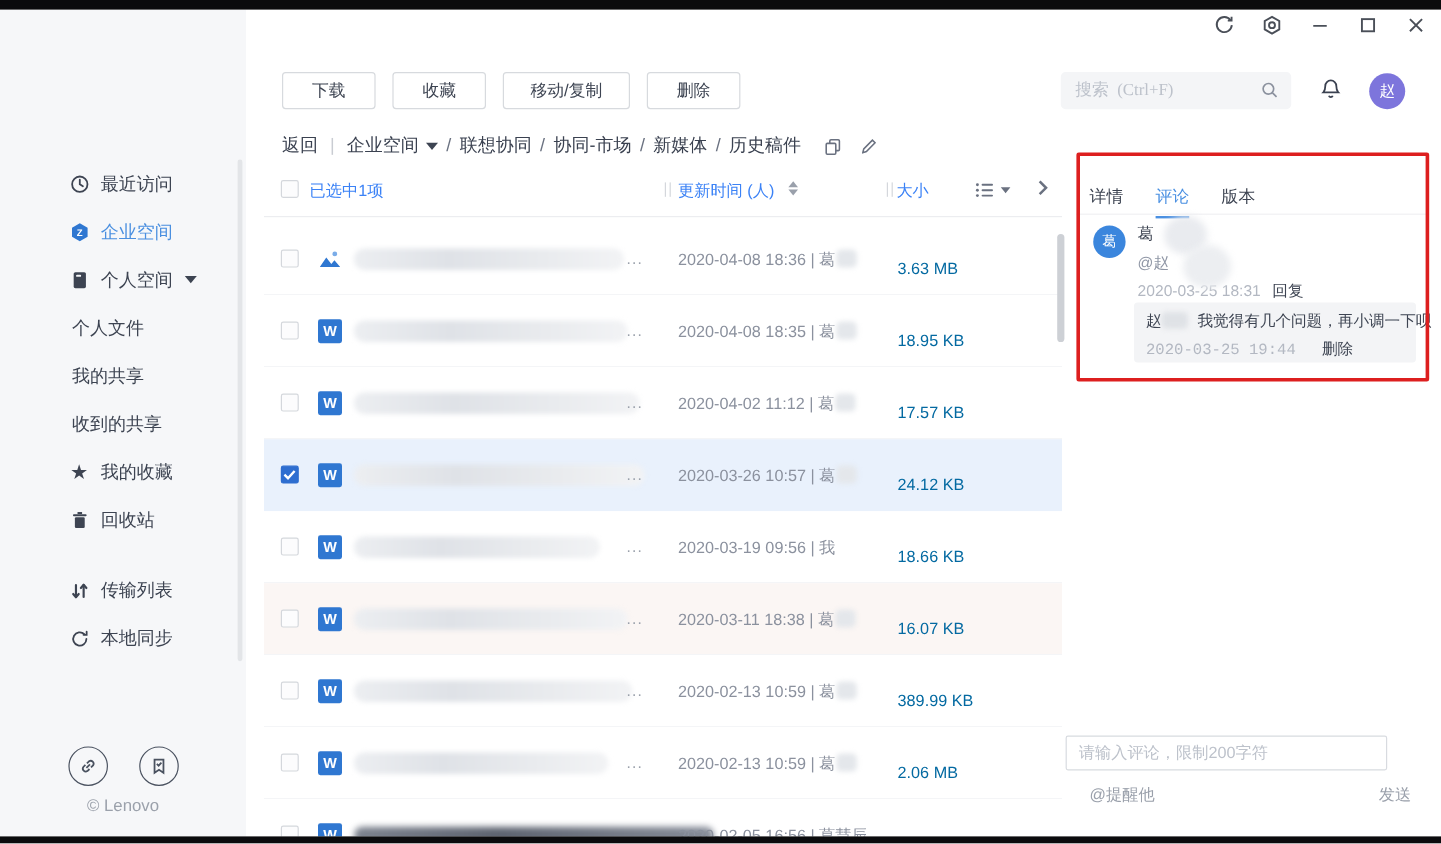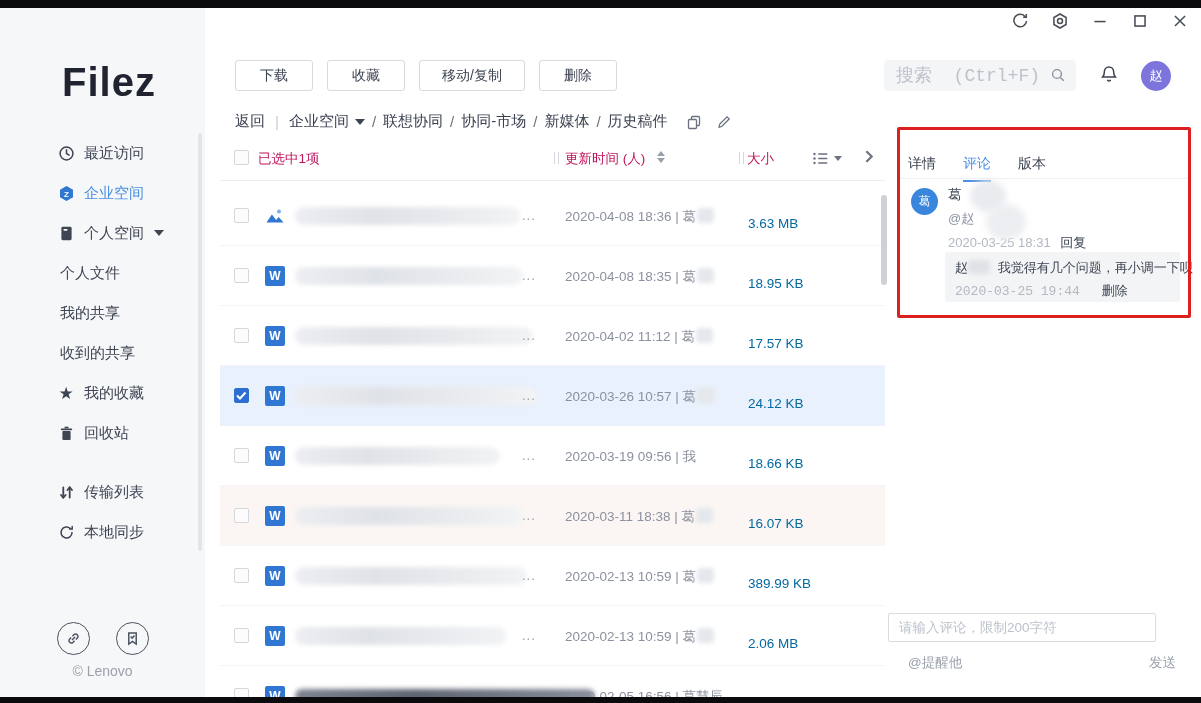--- a/index.html
+++ b/index.html
@@ -48,21 +48,21 @@
   .breadcrumb { position:absolute; left:235px; top:112px; display:flex; align-items:center; font-size:15px; color:#3a4150; }
   .bc-sep { color:#c9ccd2; margin:0 10px; font-weight:300; }
   .bc-slash { color:#6a7180; margin:0 7px; }
   .bc-caret { width:0; height:0; border-left:5px solid transparent; border-right:5px solid transparent;
     border-top:6px solid #3d4452; margin-left:6px; }
   .bc-item { cursor:pointer; }
   .bc-icons { display:flex; gap:14px; margin-left:18px; }
   .bc-icons svg { width:16px; height:16px; stroke:#6a7180; fill:none; stroke-width:1.3; cursor:pointer; }
 
   
-  .list-header { position:absolute; left:220px; top:150px; width:665px; height:30px; font-size:13.5px; color:#be185d; }
+  .list-header { position:absolute; left:220px; top:150px; width:665px; height:30px; font-size:13.5px; color:#3b82f6; }
   .list-header .hline { position:absolute; left:0; right:0; top:30px; height:1px; background:#ecedf0; }
   .cb { position:absolute; width:15px; height:15px; border:1px solid #d4d7dc; border-radius:2px; background:#fcfcfd; cursor:pointer; }
   .cb.checked { background:#2e6ed0; border-color:#2e6ed0; }
   .cb.checked svg { position:absolute; left:1px; top:2px; width:11px; height:9px; stroke:#fff; stroke-width:2; fill:none; }
   .h-sel { position:absolute; left:38px; top:0; }
   .h-handle { position:absolute; top:2px; width:5px; height:12px;
     border-left:1px solid #d4d7dc; border-right:1px solid #d4d7dc; }
   .h-time { position:absolute; left:345px; top:0; cursor:pointer; }
   .sort { position:absolute; left:437px; top:1px; display:flex; flex-direction:column; gap:2px; cursor:pointer; }
   .sort .up { width:0; height:0; border-left:4px solid transparent; border-right:4px solid transparent; border-bottom:5px solid #9aa0ab; }
@@ -88,21 +88,21 @@
   .nameblur.dark { background:linear-gradient(90deg,#7d838f,#5d6370 40%,#878d99); filter:blur(2.5px); height:14px; top:23px; }
   .dots { position:absolute; left:302px; top:22px; color:#9aa0ab; font-size:13px; letter-spacing:1px; }
   .rdate { position:absolute; left:345px; top:22px; font-size:13.5px; color:#8b919e; white-space:nowrap; }
   .byblur { display:inline-block; width:17px; height:15px; border-radius:4px; background:#e4e7eb; filter:blur(2px); vertical-align:-2px; margin-left:1px; }
   .rsize { position:absolute; left:528px; top:30px; font-size:13.5px; color:#0369a1; }
   .list-scroll { position:absolute; left:881px; top:195px; width:6px; height:90px; background:#cdd0d5; border-radius:3px; z-index:12; cursor:pointer; }
 
   
   .search-wrap { position:absolute; left:884px; top:60px; width:192px; height:31px; background:#f4f5f7; border-radius:4px; }
   .search-wrap input { width:100%; height:100%; border:none; outline:none; background:transparent;
-    font-size:18px; color:#0f172a; padding:0 34px 0 12px; font-family:Liberation Mono, monospace; }
+    font-size:14px; color:#0f172a; padding:0 34px 0 12px; font-family:Liberation Serif, serif; }
   .search-wrap input::placeholder { color:#bdc2cb; }
   .search-wrap .mag { position:absolute; right:9px; top:7px; width:17px; height:17px; cursor:pointer; }
   .bell { position:absolute; left:1099px; top:64px; width:20px; height:22px; cursor:pointer; }
   .bell svg { width:20px; height:22px; stroke:#3a4150; fill:none; stroke-width:1.5; }
   .avatar-user { position:absolute; left:1141px; top:61px; width:30px; height:30px; border-radius:50%;
     background:#7d75dc; color:#fff; font-size:13px; display:flex; align-items:center; justify-content:center; cursor:pointer; }
 
   .annotation { position:absolute; left:897px; top:127px; width:294px; height:191px; border:3px solid #dd1f1f; border-radius:2px;
     pointer-events:none; z-index:30; }
 
@@ -165,21 +165,20 @@
       </svg>
   </span>
   <span class="winbtn">
     <svg viewBox="0 0 16 16">
         <path d="M3.5 3.5l9 9M12.5 3.5l-9 9"></path>
       </svg>
   </span>
 </div>
 
 <div class="sidebar">
-  <div class="logo">Filez</div>
   <nav class="nav">
       <div class="nav-item">
         <span class="nicon">
           <svg viewBox="0 0 17 17" fill="none" stroke="#3d4452" stroke-width="1.5" stroke-linecap="round">
             <circle cx="8.5" cy="8.5" r="6.4"></circle>
             <path d="M8.5 4.8v3.7l2.6 1.7"></path>
           </svg>
         </span>
         <span>最近访问</span>
       </div>

